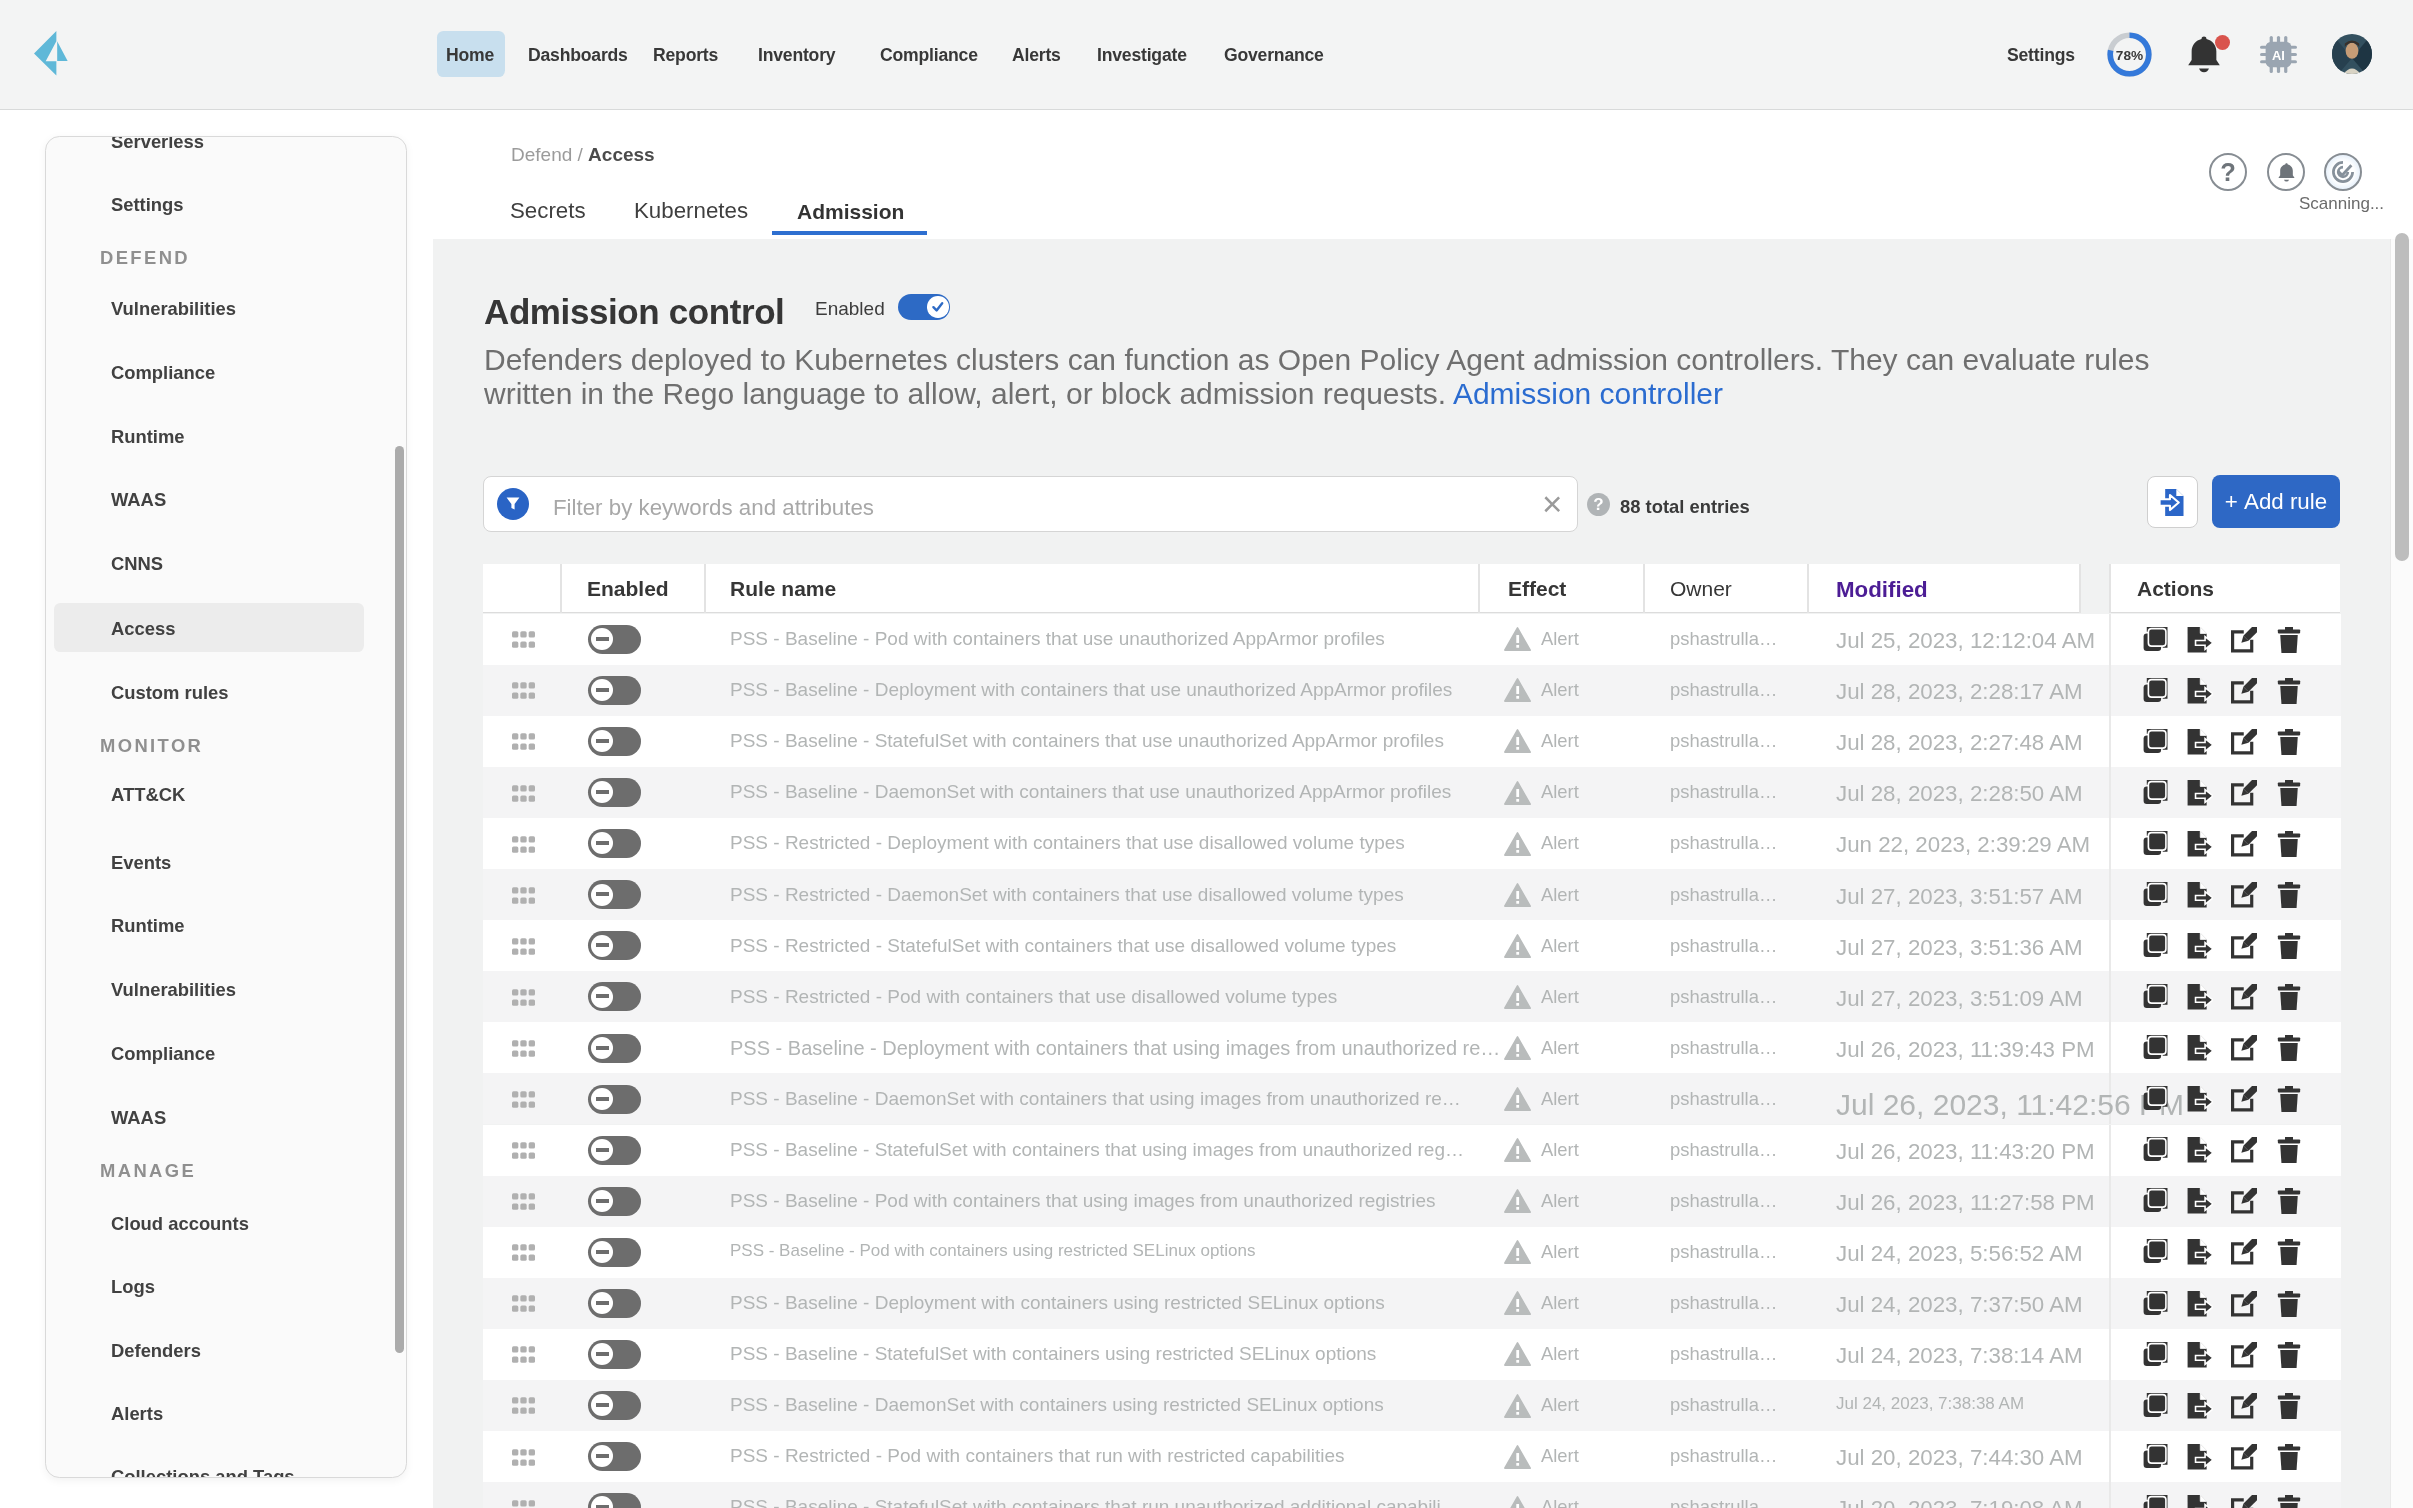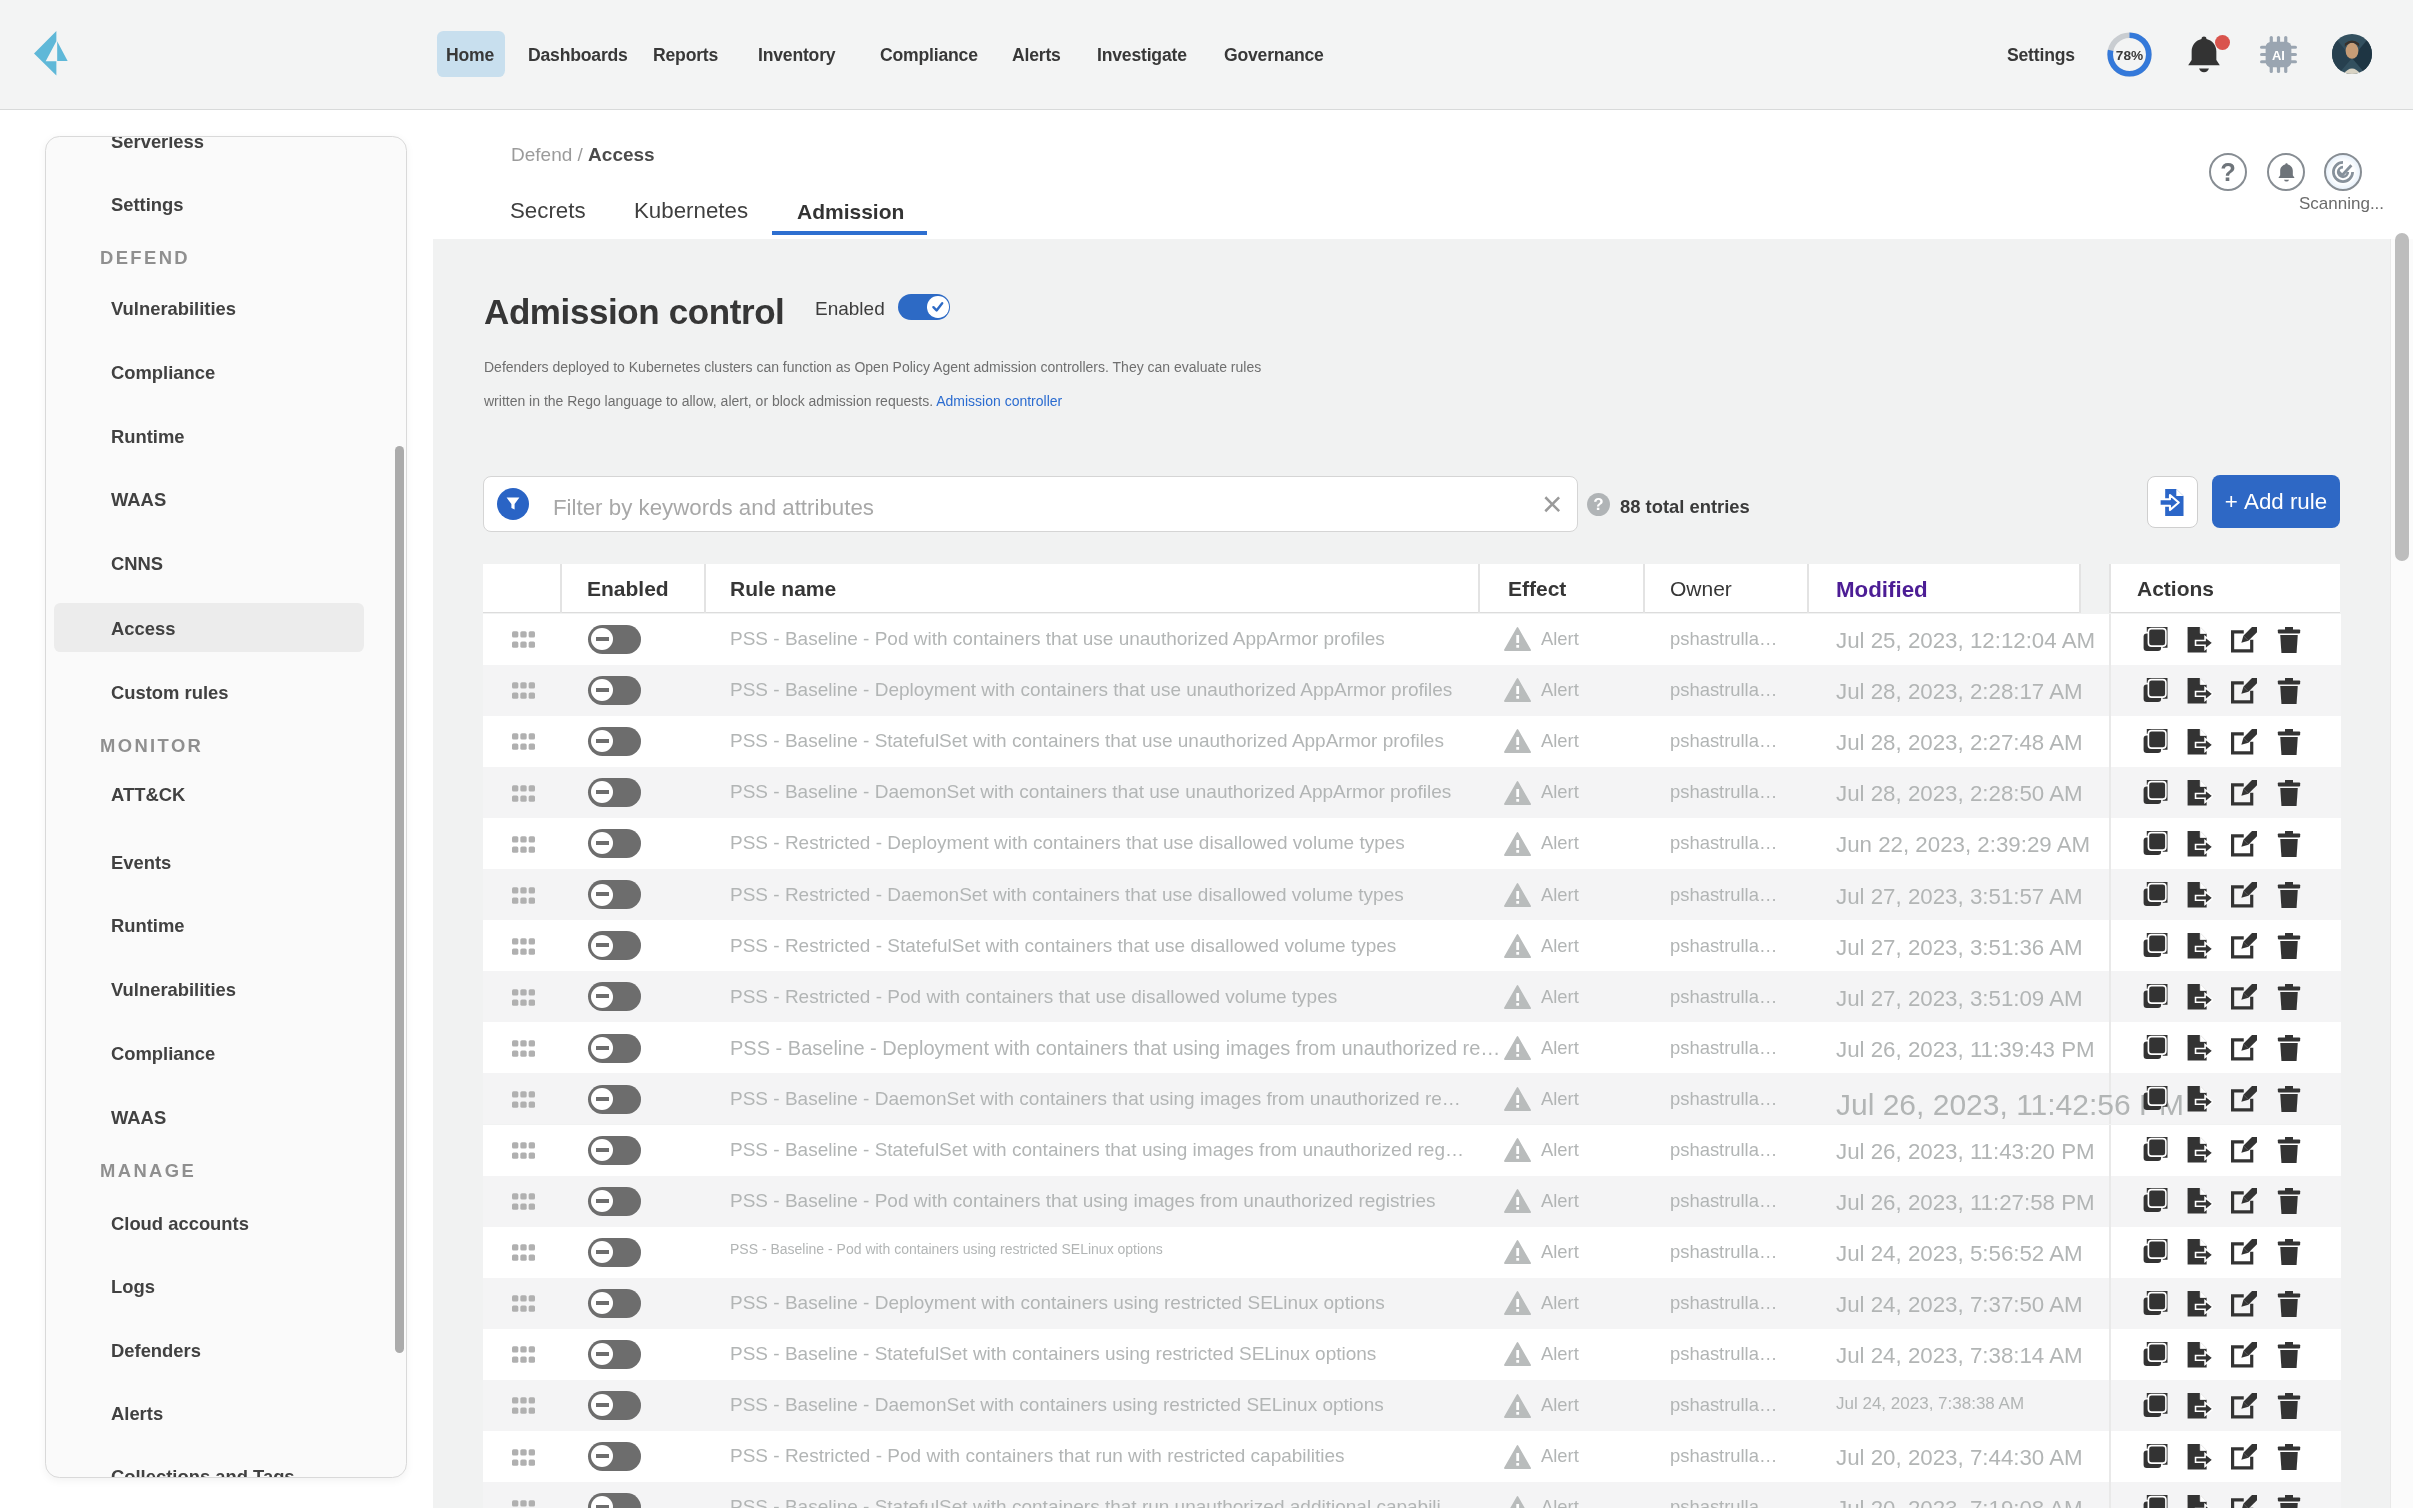--- a/index.html
+++ b/index.html
@@ -127,21 +127,21 @@
 <div class="abs" style="left:2299px;top:194px;font-size:17px;color:#6b6b6b">Scanning...</div>
 
 <div id="content"></div>
 <div class="abs" style="left:484px;top:292px;font-size:35px;font-weight:700;color:#363636;letter-spacing:-0.4px">Admission control</div>
 <div class="abs" style="left:815px;top:298px;font-size:19px;color:#3c3c3c">Enabled</div>
 <div class="abs" style="left:898px;top:294px;width:52px;height:26px;border-radius:13.6px;background:#2d6ac5"></div>
 <div class="abs" style="left:927px;top:296px;width:21.5px;height:21.5px;border-radius:50%;background:#fff"></div>
 <svg class="abs" style="left:931px;top:300px" width="13.6" height="13.6" viewBox="0 0 17 17">
     <path d="M3 9 L7 13 L14 4" fill="none" stroke="#2d6ac5" stroke-width="3" stroke-linecap="round" stroke-linejoin="round"></path>
   </svg>
-<div class="abs" style="left:484px;top:350px;font-size:14px;color:#6f6f6f;line-height:34px">Defenders deployed to Kubernetes clusters can function as Open Policy Agent admission controllers. They can evaluate rules<br>written in the Rego language to allow, alert, or block admission requests. <span style="color:#2b6cd0">Admission controller</span></div>
+<div class="abs" style="left:484px;top:343px;font-size:30px;color:#6f6f6f;line-height:34px">Defenders deployed to Kubernetes clusters can function as Open Policy Agent admission controllers. They can evaluate rules<br>written in the Rego language to allow, alert, or block admission requests. <span style="color:#2b6cd0">Admission controller</span></div>
 
 <div class="abs" style="left:483px;top:476px;width:1095px;height:56px;background:#fff;border:1.6px solid #d5d5d5;border-radius:8px"></div>
 <div class="abs" style="left:497px;top:488px;width:32px;height:32px;border-radius:50%;background:#2a64c5"></div>
 <svg class="abs" style="left:505px;top:496px" width="16" height="16" viewBox="0 0 20 20">
     <path d="M2 2 L18 2 L12 10 L12 17 L8 15 L8 10 Z" fill="#fff"></path>
   </svg>
 <div class="abs" style="left:553px;top:495px;font-size:22.3px;color:#a8a8a8">Filter by keywords and attributes</div>
 <div class="abs" style="left:1542px;top:484px;font-size:35px;font-weight:400;color:#9a9a9a">×</div>
 <div class="abs" style="left:1587px;top:493px;width:23px;height:23px;border-radius:50%;background:#b0b4b6;color:#fff;text-align:center;line-height:23px;font-size:17px;font-weight:700">?</div>
 <div class="abs" style="left:1620px;top:496px;font-size:18.4px;font-weight:600;color:#3a3a3a">88 total entries</div>
@@ -703,21 +703,21 @@
       <rect x="0.0" y="0" width="8" height="8" rx="2" fill="#b0b0b0"></rect>
       <rect x="10.5" y="0" width="8" height="8" rx="2" fill="#b0b0b0"></rect>
       <rect x="21.0" y="0" width="8" height="8" rx="2" fill="#b0b0b0"></rect>
       <rect x="0.0" y="13" width="8" height="8" rx="2" fill="#b0b0b0"></rect>
       <rect x="10.5" y="13" width="8" height="8" rx="2" fill="#b0b0b0"></rect>
       <rect x="21.0" y="13" width="8" height="8" rx="2" fill="#b0b0b0"></rect>
     </svg>
 <div class="abs" style="left:588px;top:1238px;width:53px;height:29px;border-radius:14.4px;background:#6d6d6d"></div>
     <div class="abs" style="left:591px;top:1241px;width:22.3px;height:22.3px;border-radius:50%;background:#fff"></div>
     <div class="abs" style="left:596px;top:1250px;width:12.8px;height:4px;background:#6d6d6d"></div>
-<div class="abs" style="left:730px;top:1241px;font-size:14px;color:#b2b5b5;white-space:nowrap">PSS - Baseline - Pod with containers using restricted SELinux options</div>
+<div class="abs" style="left:730px;top:1241px;font-size:17px;color:#b2b5b5;white-space:nowrap">PSS - Baseline - Pod with containers using restricted SELinux options</div>
 <svg class="abs" style="left:1504px;top:1240px" width="27" height="24" viewBox="0 0 34 30">
       <path d="M17 1 L33 29 L1 29 Z" fill="#b9bcbc" stroke="#b9bcbc" stroke-width="2" stroke-linejoin="round"></path>
       <rect x="15.5" y="10" width="3.5" height="10" fill="#fff"></rect>
       <rect x="15.5" y="22.5" width="3.5" height="3.5" fill="#fff"></rect>
     </svg>
 <div class="abs" style="left:1541px;top:1241px;font-size:18.4px;color:#b2b5b5">Alert</div>
 <div class="abs" style="left:1670px;top:1241px;font-size:18.4px;color:#b2b5b5">pshastrulla…</div>
 <div class="abs" style="left:1836px;top:1241px;font-size:22.3px;color:#b2b5b5">Jul 24, 2023, 5:56:52 AM</div>
 <svg class="abs" style="left:2142px;top:1239px" width="25.5" height="25.5" viewBox="0 0 32 32">
       <rect x="2" y="8" width="22" height="22" rx="4" fill="#333"></rect>

